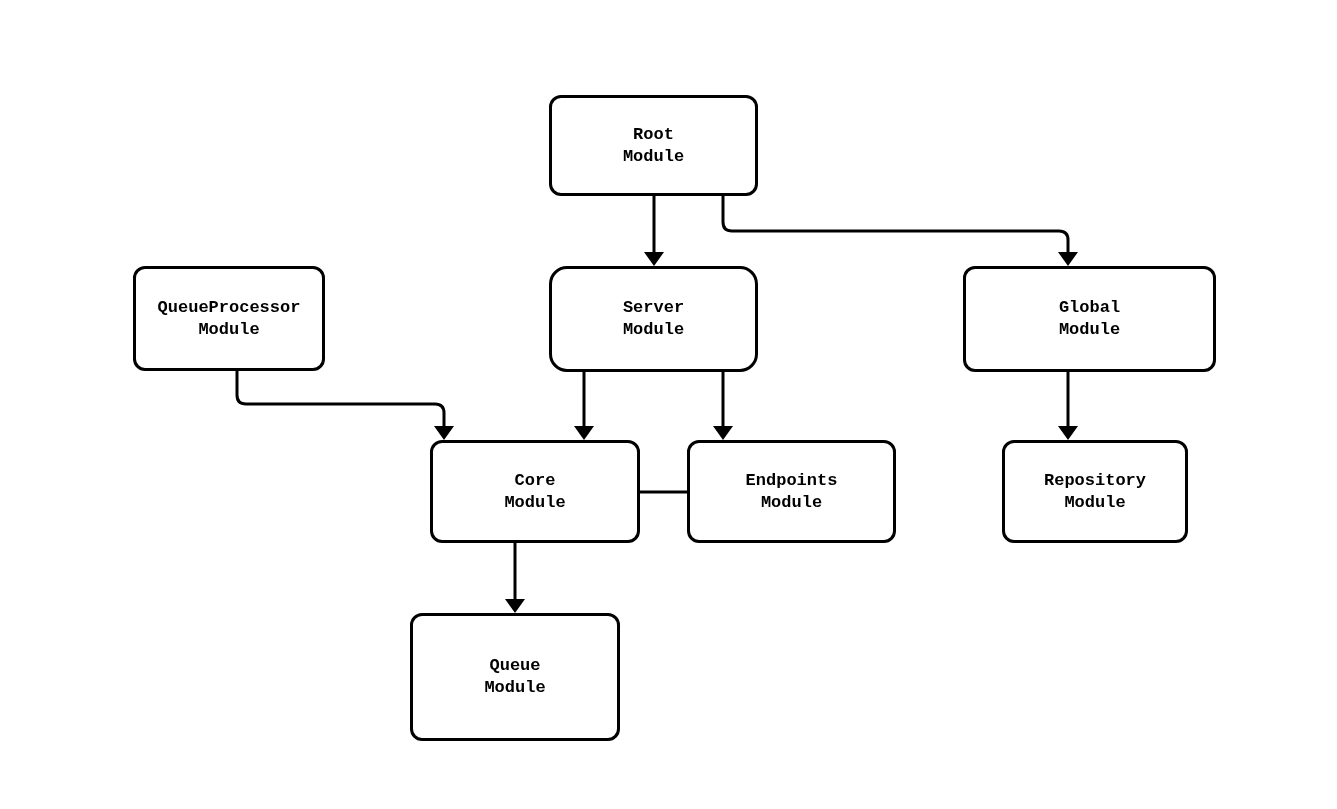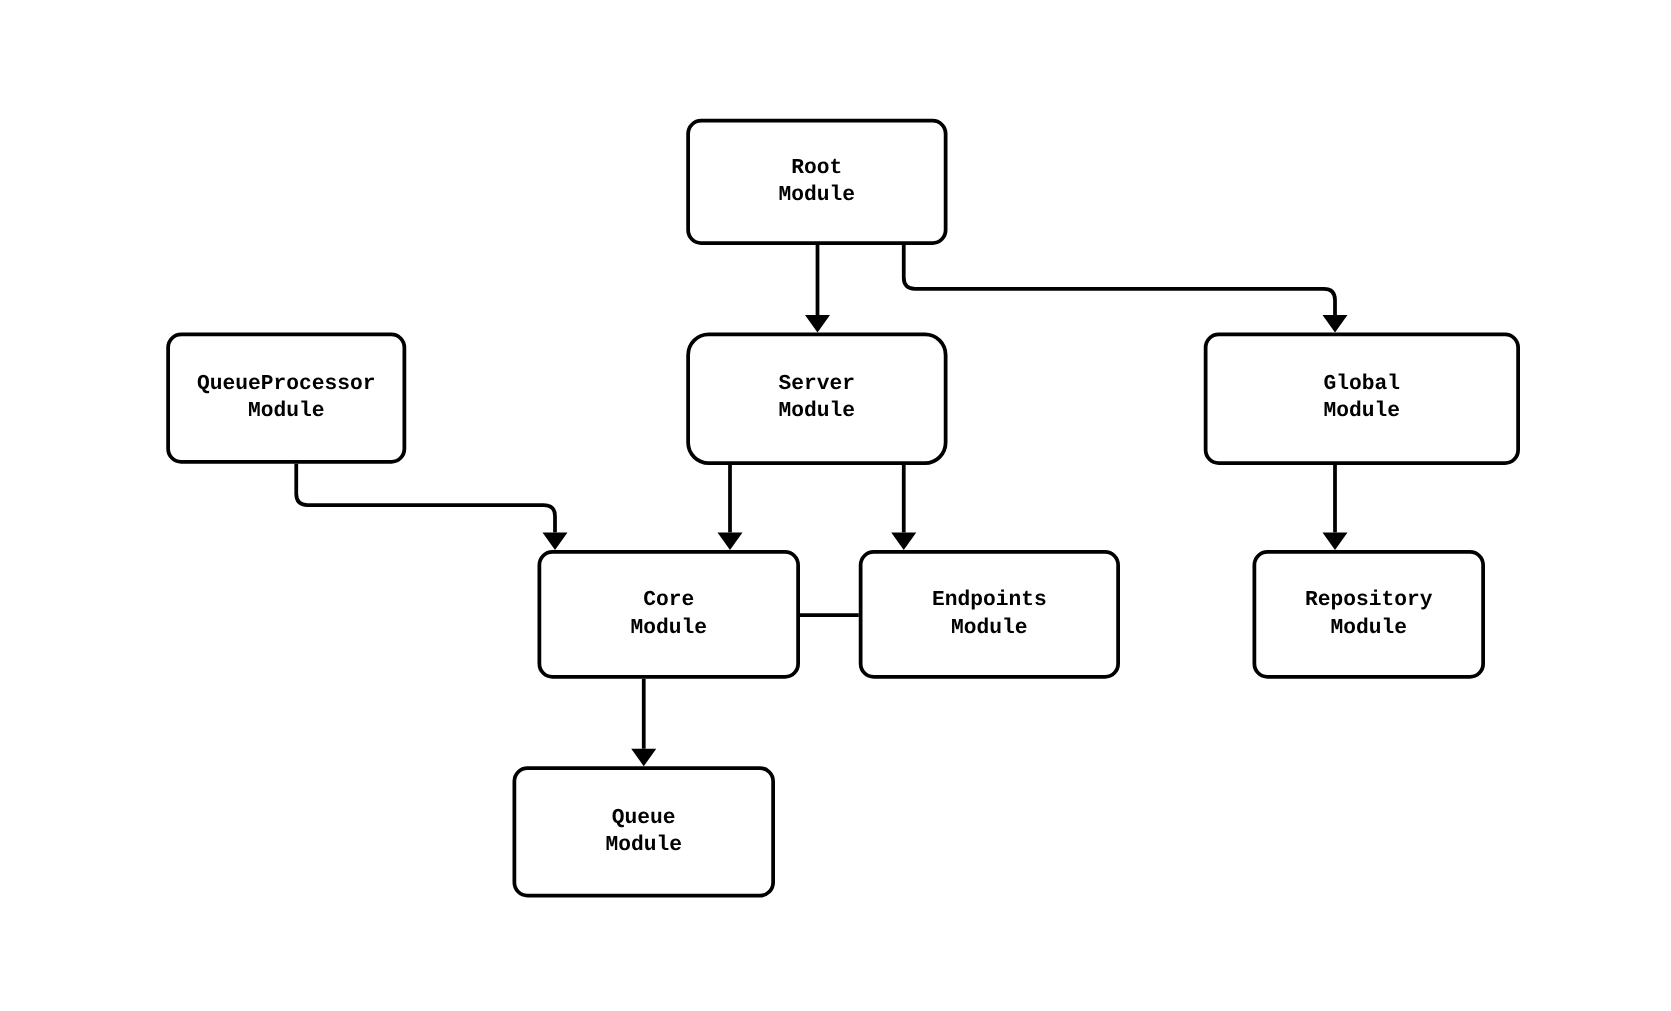--- a/index.html
+++ b/index.html
@@ -129,18 +129,18 @@
   <div class="node" style="left:687px; top:440px; width:209px; height:103px;">
     <div class="node-label">Endpoints</div>
     <div class="node-label">Module</div>
   </div>
 
   <div class="node" style="left:1002px; top:440px; width:186px; height:103px;">
     <div class="node-label">Repository</div>
     <div class="node-label">Module</div>
   </div>
 
-  <div class="node" style="left:410px; top:613px; width:210px; height:105px;">
+  <div class="node" style="left:410px; top:613px; width:210px; height:128px;">
     <div class="node-label">Queue</div>
     <div class="node-label">Module</div>
   </div>
 
 </div>
 
 </body></html>

